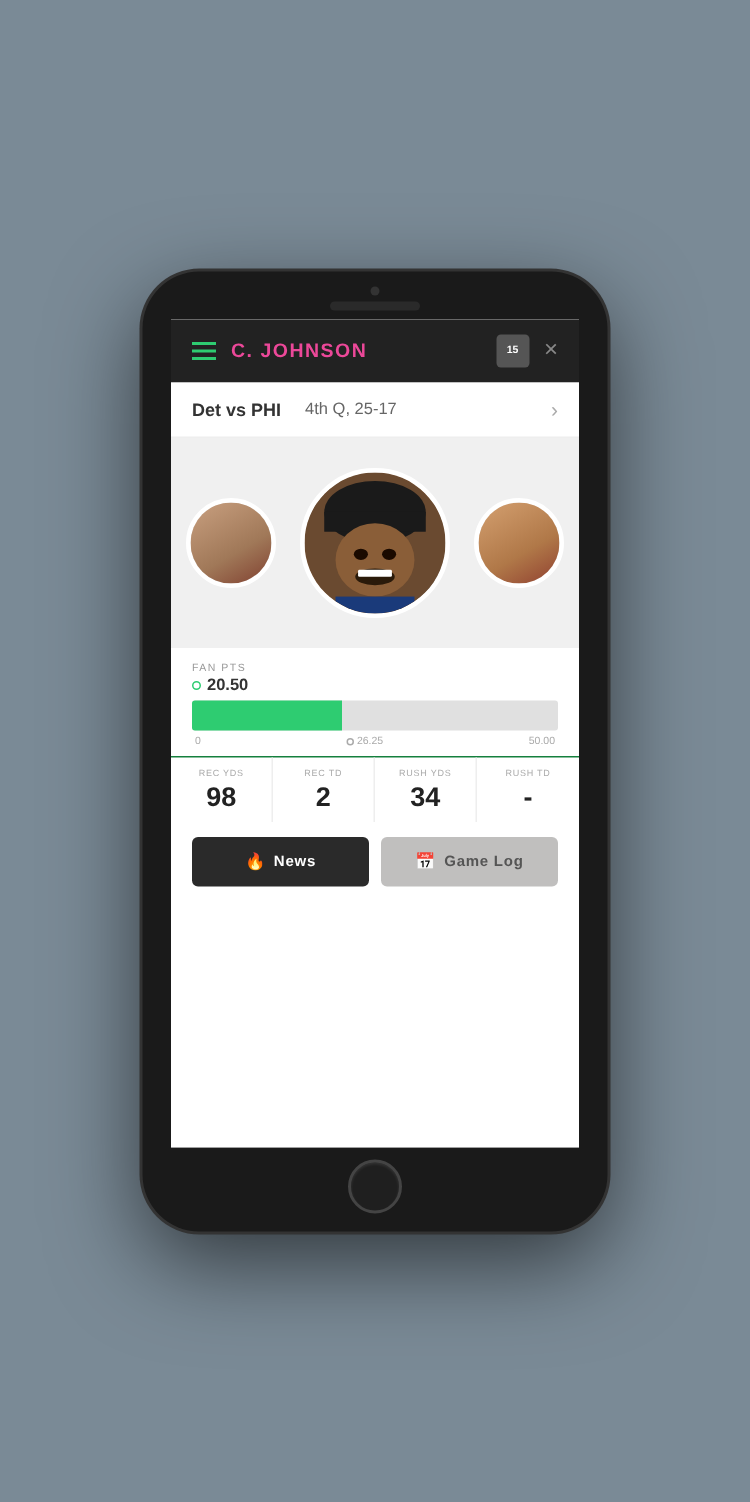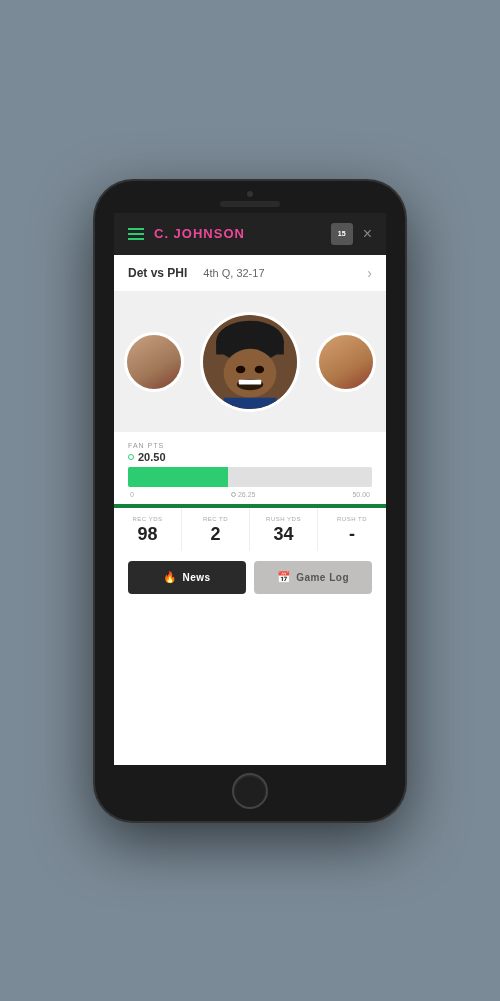--- a/index.html
+++ b/index.html
@@ -277,21 +277,21 @@
       width: 5px;
       height: 5px;
       border-radius: 50%;
       border: 1px solid #aaa;
     }
 
     
     .stats-grid {
       display: grid;
       grid-template-columns: 1fr 1fr 1fr 1fr;
-      border-top: 4px solid #15803d;
+      border-top: 1px solid #15803d;
       flex-shrink: 0;
     }
     .stat-cell {
       padding: 8px 6px;
       text-align: center;
       border-right: 1px solid #eee;
     }
     .stat-cell:last-child {
       border-right: none;
     }
@@ -386,21 +386,21 @@
         </div>
         <span class="close-icon">×</span>
       </div>
     </div>
 
     <div class="app-content">
 
       <div class="game-bar">
         <div class="game-info">
           <span class="game-teams">Det vs PHI</span>
-          <span class="game-score">4th Q, 32-17</span>
+          <span class="game-score">4th Q, 25-17</span>
         </div>
         <span class="chevron-right">›</span>
       </div>
 
       <div class="player-carousel">
 
         <div class="player-avatar avatar-left">
           <div class="face-left" style="background: linear-gradient(150deg, #c9a080 0%, #a07858 60%, #804030 100%);"></div>
         </div>
 

